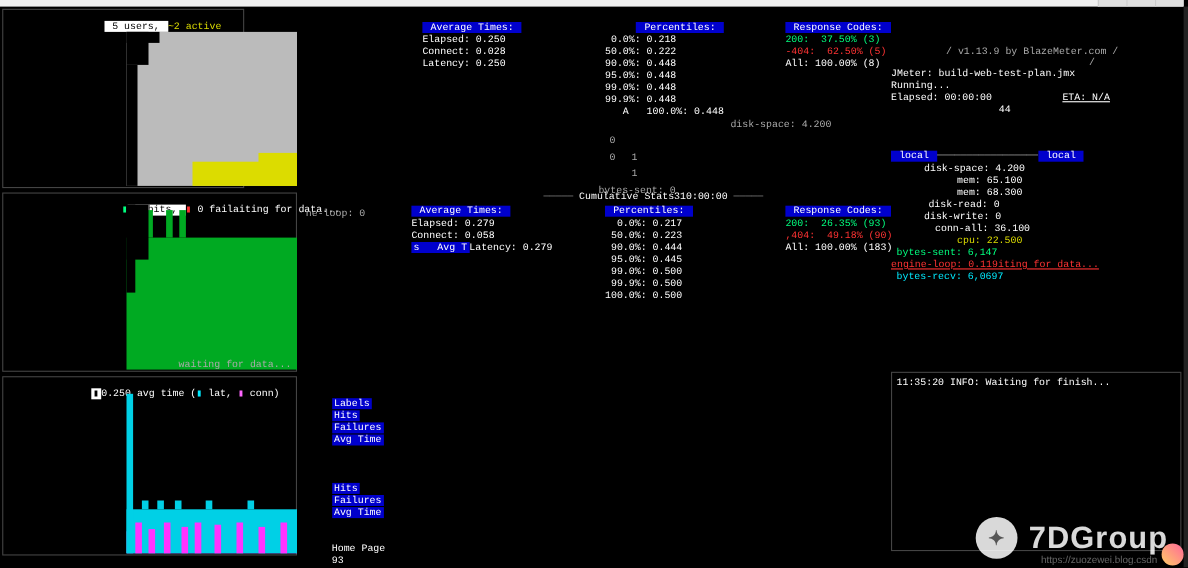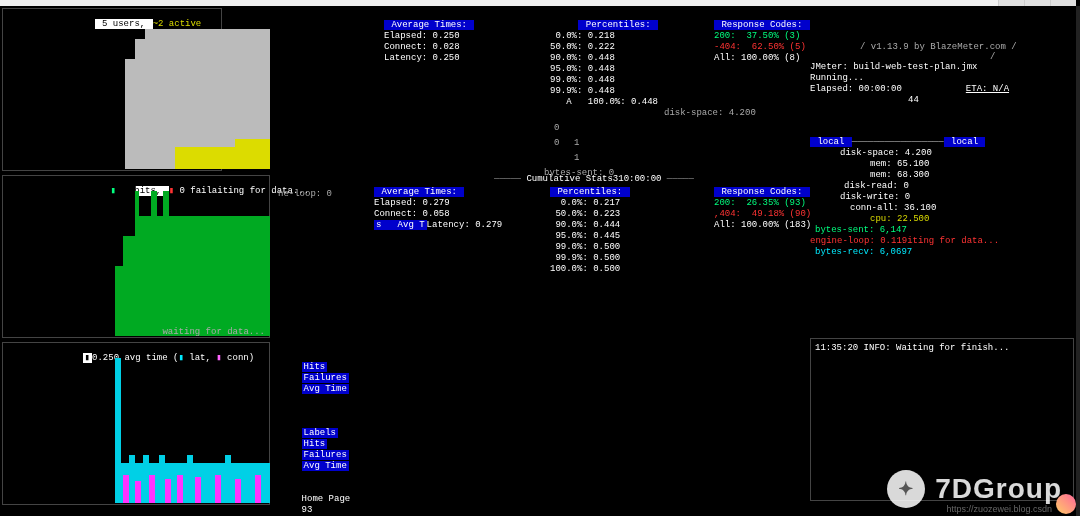--- a/index.html
+++ b/index.html
@@ -135,21 +135,21 @@
   <div style="position:absolute;top:97px;left:0;margin-top:32px;">
     <div class="row"><span class="hl-blue"> local </span><span class="c-gray">─────────────────</span><span class="hl-blue"> local </span></div>
     <div class="row c-white" style="padding-left:30px;">disk-space: 4.200</div>
     <div class="row c-white" style="padding-left:60px;">mem: 65.100</div>
     <div class="row c-white" style="padding-left:60px;">mem: 68.300</div>
     <div class="row c-white" style="padding-left:34px;">disk-read: 0</div>
     <div class="row c-white" style="padding-left:30px;">disk-write: 0</div>
     <div class="row c-white" style="padding-left:40px;">conn-all: 36.100</div>
     <div class="row c-yellow" style="padding-left:60px;">cpu: 22.500</div>
     <div class="row c-green" style="padding-left:5px;">bytes-sent: 6,147</div>
-    <div class="row c-red" style="padding-left:0;">engine-loop: 0.119iting for data...</div>
+    <div class="row c-red" style="padding-left:0;text-decoration:underline;">engine-loop: 0.119iting for data...</div>
     <div class="row c-cyan" style="padding-left:5px;">bytes-recv: 6,0697</div>
   </div>
 </div>
 
 <div class="panel" style="left:2px; top:175px; width:268px; height:163px;">
   <div class="row" style="position:absolute;top:-1px;left:86px;">
     <span class="c-green">▮</span><span class="header-inv">01 hits, </span><span class="c-red">▮</span><span class="c-white"> 0 failaiting for data...</span>
   </div>
   <div class="chart" style="left:112px; bottom:1px; width:155px; height:150px;">
     <div class="bar" style="left:0; width:155px; height:120px; background:#00aa22;"></div>
@@ -214,32 +214,32 @@
     <div class="bar" style="left:14px;bottom:40px;width:6px;height:8px;background:#00d0e6;"></div>
     <div class="bar" style="left:28px;bottom:40px;width:6px;height:8px;background:#00d0e6;"></div>
     <div class="bar" style="left:44px;bottom:40px;width:6px;height:8px;background:#00d0e6;"></div>
     <div class="bar" style="left:72px;bottom:40px;width:6px;height:8px;background:#00d0e6;"></div>
     <div class="bar" style="left:110px;bottom:40px;width:6px;height:8px;background:#00d0e6;"></div>
   </div>
 </div>
 
 <div style="position:absolute; left:280px; top:340px; width:524px;">
   <div class="row">
-    <span style="width:80px;display:inline-block;"></span>
-    <span class="hl-blue">Hits</span>&nbsp;&nbsp;&nbsp;
-    <span class="hl-blue">Failures</span>&nbsp;&nbsp;&nbsp;
-    <span class="hl-blue">Avg Time</span>
-  </div>
-  <div class="row">
     <span style="width:170px;display:inline-block;"></span>
     <span class="hl-blue">Labels</span>&nbsp;&nbsp;
     <span class="hl-blue">Hits</span>&nbsp;&nbsp;
     <span class="hl-blue">Failures</span>&nbsp;&nbsp;
     <span class="hl-blue">Avg Time</span>
   </div>
+  <div class="row">
+    <span style="width:80px;display:inline-block;"></span>
+    <span class="hl-blue">Hits</span>&nbsp;&nbsp;&nbsp;
+    <span class="hl-blue">Failures</span>&nbsp;&nbsp;&nbsp;
+    <span class="hl-blue">Avg Time</span>
+  </div>
   <div class="row c-white">
     <span style="width:110px;display:inline-block;">Home Page</span>
     <span style="width:30px;display:inline-block;text-align:left;">93</span>
     
     
   </div>
 
 </div>
 
 <div class="panel" style="left:810px; top:338px; width:264px; height:163px;">

